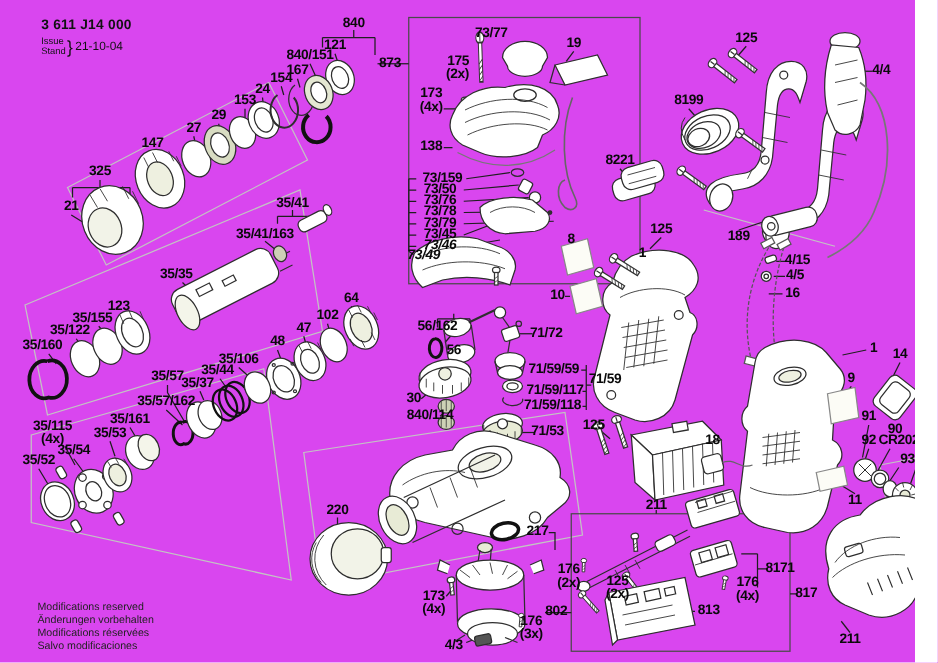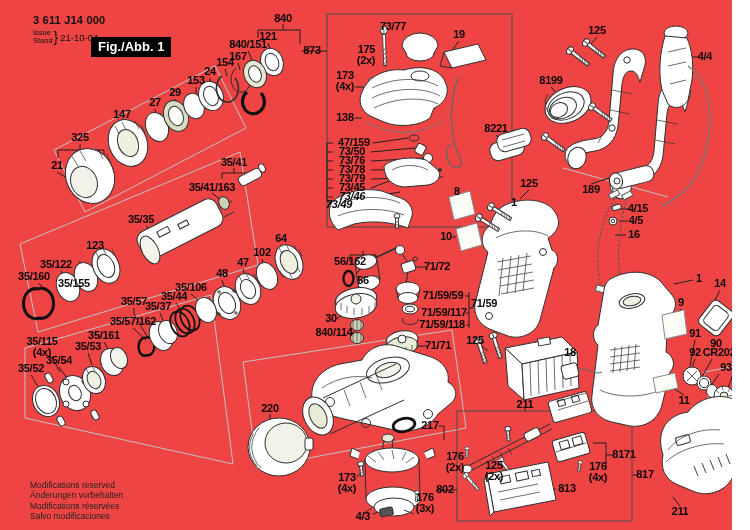--- a/index.html
+++ b/index.html
@@ -1,17 +1,17 @@
 <!DOCTYPE html>
 <html><head>
 <meta charset="utf-8">
 <style>
   html,body{margin:0;padding:0;background:#ffffff;}
   #stage{
-    position:relative;width:732px;height:530px;background:#ef4444;overflow:hidden;
+    position:relative;width:732px;height:530px;background:#d946ef;overflow:hidden;
     font-family:"Liberation Sans",sans-serif;color:#111;
   }
   #art{position:absolute;left:0;top:0;}
   .part-label{
     position:absolute;transform:translate(-50%,-50%);
     font:bold 11px/1.02 "Liberation Sans",sans-serif;
     color:#0a0a0a;text-align:center;white-space:nowrap;letter-spacing:-.3px;
   }
   .part-label .sub{display:block;font-weight:bold;}
   .hdr{position:absolute;left:33px;top:14px;}
@@ -499,40 +499,39 @@
     <div class="doc-number">3 611 J14 000</div>
     <div class="issue-row">
       <div class="issue-words">
         <div>Issue</div>
         <div>Stand</div>
       </div>
       <div class="issue-brace">}</div>
       <div class="issue-date">21-10-04</div>
     </div>
   </div>
-  <div class="fig-box">Fig./Abb. 1</div>
 
   <div>
       <div class="part-label" style="left: 283px; top: 19px;">840</div>
       <div class="part-label" style="left: 268px; top: 37px;">121</div>
       <div class="part-label" style="left: 248px; top: 45px;">840/151</div>
       <div class="part-label" style="left: 238px; top: 57px;">167</div>
       <div class="part-label" style="left: 225px; top: 63px;">154</div>
       <div class="part-label" style="left: 210px; top: 72px;">24</div>
       <div class="part-label" style="left: 196px; top: 81px;">153</div>
       <div class="part-label" style="left: 175px; top: 93px;">29</div>
       <div class="part-label" style="left: 155px; top: 103px;">27</div>
       <div class="part-label" style="left: 122px; top: 115px;">147</div>
       <div class="part-label" style="left: 80px; top: 138px;">325</div>
       <div class="part-label" style="left: 57px; top: 166px;">21</div>
       <div class="part-label" style="left: 234px; top: 163px;">35/41</div>
       <div class="part-label" style="left: 212px; top: 188px;">35/41/163</div>
       <div class="part-label" style="left: 141px; top: 220px;">35/35</div>
       <div class="part-label" style="left: 95px; top: 246px;">123</div>
-      <div class="part-label" style="left: 74px; top: 255px; margin-top: 29px;">35/155</div>
+      <div class="part-label" style="left: 74px; top: 255px;">35/155</div>
       <div class="part-label" style="left: 56px; top: 265px;">35/122</div>
       <div class="part-label" style="left: 34px; top: 277px;">35/160</div>
       <div class="part-label" style="left: 281px; top: 239px; text-align: right;">64</div>
       <div class="part-label" style="left: 262px; top: 253px;">102</div>
       <div class="part-label" style="left: 243px; top: 263px;">47</div>
       <div class="part-label" style="left: 222px; top: 274px;">48</div>
       <div class="part-label" style="left: 191px; top: 288px;">35/106</div>
       <div class="part-label" style="left: 174px; top: 297px;">35/44</div>
       <div class="part-label" style="left: 158px; top: 307px;">35/37</div>
       <div class="part-label" style="left: 134px; top: 302px;">35/57</div>
@@ -541,40 +540,40 @@
       <div class="part-label" style="left: 88px; top: 347px;">35/53</div>
       <div class="part-label" style="left: 42px; top: 347px;">35/115<span class="sub">(4x)</span></div>
       <div class="part-label" style="left: 59px; top: 361px;">35/54</div>
       <div class="part-label" style="left: 31px; top: 369px;">35/52</div>
       <div class="part-label" style="left: 312px; top: 51px;">873</div>
       <div class="part-label" style="left: 366px; top: 55px; text-align: right;">175<span class="sub">(2x)</span></div>
       <div class="part-label" style="left: 393px; top: 27px;">73/77</div>
       <div class="part-label" style="left: 459px; top: 35px;">19</div>
       <div class="part-label" style="left: 345px; top: 81px;">173<span class="sub">(4x)</span></div>
       <div class="part-label" style="left: 345px; top: 118px;">138</div>
-      <div class="part-label" style="left: 354px; top: 143px;">47/159</div>
+      <div class="part-label" style="left: 354px; top: 143px;">73/159</div>
       <div class="part-label" style="left: 352px; top: 152px;">73/50</div>
       <div class="part-label" style="left: 352px; top: 161px;">73/76</div>
       <div class="part-label" style="left: 352px; top: 170px;">73/78</div>
       <div class="part-label" style="left: 352px; top: 179px;">73/79</div>
       <div class="part-label" style="left: 352px; top: 188px;">73/45</div>
       <div class="part-label" style="left: 352px; top: 197px; font-style: italic;">73/46</div>
       <div class="part-label" style="left: 339px; top: 205px; font-style: italic;">73/49</div>
       <div class="part-label" style="left: 457px; top: 192px;">8</div>
       <div class="part-label" style="left: 446px; top: 237px;">10</div>
       <div class="part-label" style="left: 363px; top: 246px; margin-top: 35px;">56</div>
       <div class="part-label" style="left: 350px; top: 262px;">56/162</div>
       <div class="part-label" style="left: 437px; top: 267px;">71/72</div>
       <div class="part-label" style="left: 331px; top: 319px;">30</div>
-      <div class="part-label" style="left: 334px; top: 333px;">840/114</div>
+      <div class="part-label" style="left: 344px; top: 333px;">840/114</div>
       <div class="part-label" style="left: 443px; top: 296px;">71/59/59</div>
       <div class="part-label" style="left: 484px; top: 304px;">71/59</div>
       <div class="part-label" style="left: 444px; top: 313px;">71/59/117</div>
       <div class="part-label" style="left: 442px; top: 325px;">71/59/118</div>
-      <div class="part-label" style="left: 438px; top: 346px;">71/71</div>
+      <div class="part-label" style="left: 438px; top: 346px;">71/53</div>
       <div class="part-label" style="left: 475px; top: 341px;">125</div>
       <div class="part-label" style="left: 270px; top: 409px;">220</div>
       <div class="part-label" style="left: 430px; top: 426px;">217</div>
       <div class="part-label" style="left: 347px; top: 483px;">173<span class="sub">(4x)</span></div>
       <div class="part-label" style="left: 425px; top: 503px;">176<span class="sub">(3x)</span></div>
       <div class="part-label" style="left: 363px; top: 517px;">4/3</div>
       <div class="part-label" style="left: 445px; top: 490px;">802</div>
       <div class="part-label" style="left: 455px; top: 462px;">176<span class="sub">(2x)</span></div>
       <div class="part-label" style="left: 597px; top: 31px;">125</div>
       <div class="part-label" style="left: 551px; top: 81px;">8199</div>

